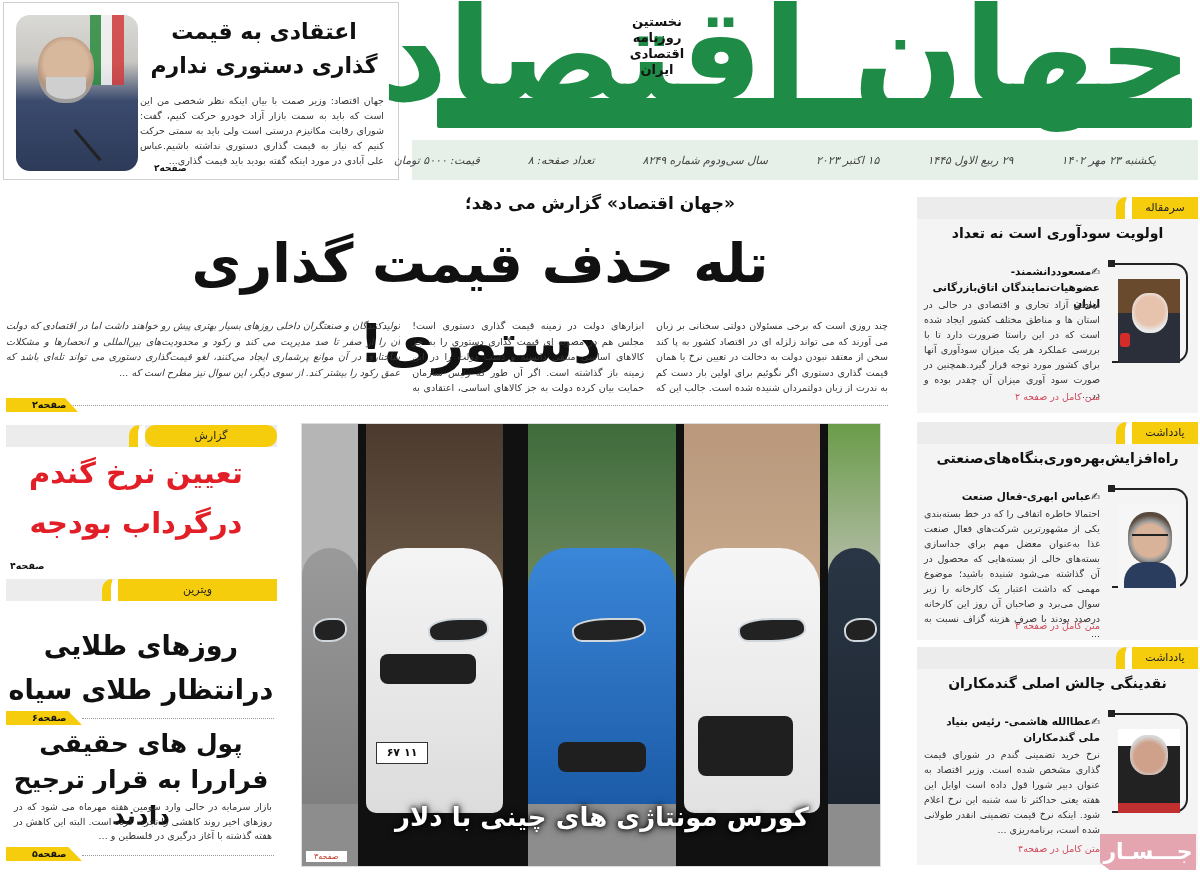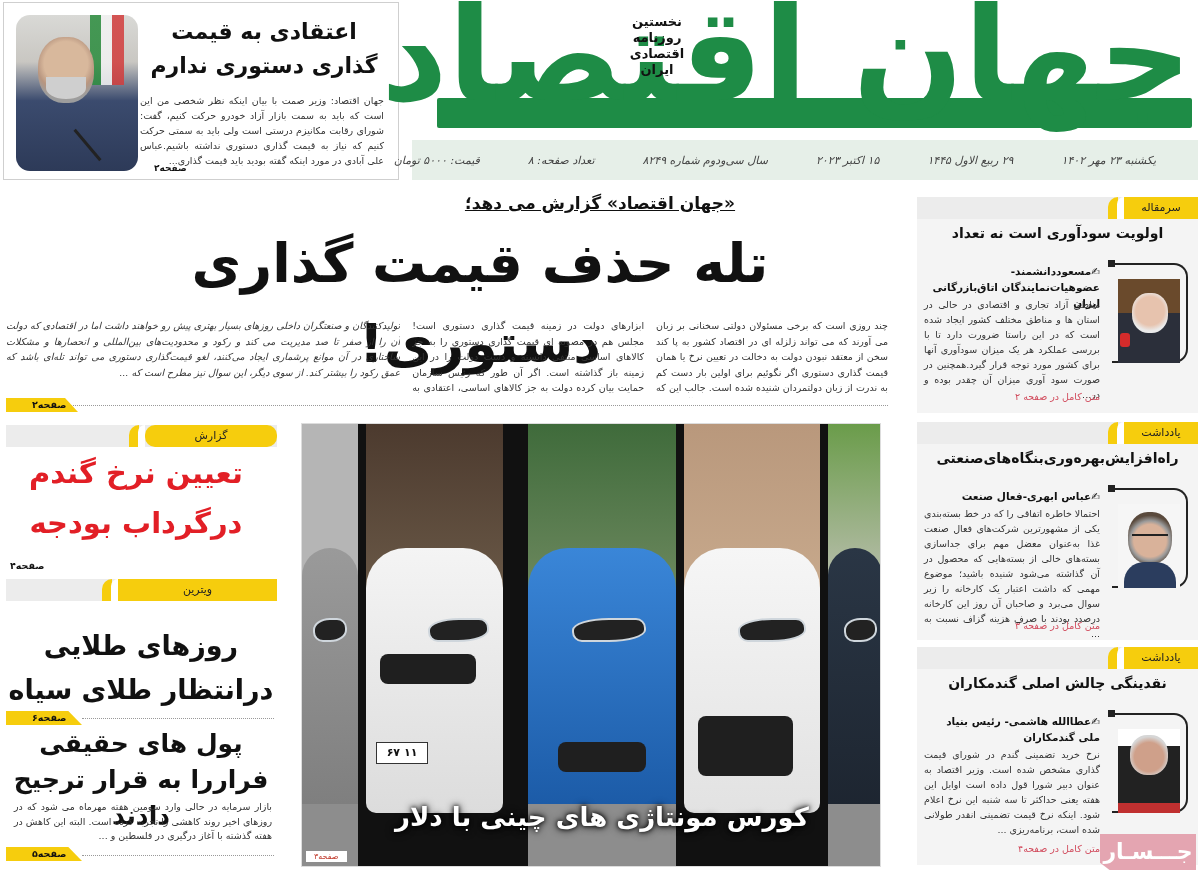--- a/index.html
+++ b/index.html
@@ -27,21 +27,21 @@
   .logo { right: 8px; top: 0; width: 780px; height: 135px; }
   .logo-text { position: absolute; right: 0; top: -30px; font-family: "DejaVu Sans", sans-serif; font-weight: 900;
     font-size: 130px; color: #1e8c46; letter-spacing: -6px; line-height: 170px; white-space: nowrap; }
   .logo-bar { position: absolute; left: 25px; right: 0; top: 98px; height: 30px; background: #1e8c46; border-radius: 2px; z-index: 0; }
   .logo-tag { position: absolute; left: 205px; top: 14px; width: 80px; text-align: center; font-weight: 900; font-size: 13px; line-height: 16px; color: #111; z-index: 2; }
   .infobar { left: 412px; top: 140px; width: 786px; height: 40px; background: #e6efe8; display: flex; align-items: center; padding: 0 18px 0 10px; gap: 0; }
   .info-item { font-size: 11px; color: #444; padding: 0 24px; white-space: nowrap; font-style: italic; }
   .info-sep { width: 3px; height: 16px; background: #555; }
 
   
-  .kicker { left: 300px; top: 193px; width: 600px; text-align: center; font-weight: 900; font-size: 17px; color: #111; text-decoration: underline; }
+  .kicker { left: 300px; top: 193px; width: 600px; text-align: center; font-weight: 900; font-size: 17px; color: #111; }
   .headline { left: 100px; top: 224px; width: 760px; text-align: center; font-weight: 900; font-size: 54px; line-height: 80px; color: #111; letter-spacing: -1px; }
   .lead-cols { left: 6px; top: 318px; width: 882px; height: 80px; display: flex; flex-direction: row; gap: 12px; }
   .lead-col { flex: 1; font-size: 9.5px; line-height: 15.5px; text-align: justify; color: #333; overflow: hidden; }
   .lead-col.wide { flex: 1.7; font-style: italic; }
   .lead-rule { left: 10px; top: 405px; width: 878px; border-top: 1px dotted #999; }
   .page-tab { font-size: 9.5px; font-weight: bold; color: #111; background: #f6cd0d; height: 14px; line-height: 14px; padding: 0 16px 0 20px; display: flex; align-items: center; gap: 6px;
     clip-path: polygon(0 0, 82% 0, 100% 100%, 0 100%); }
   .page-tab .dot { width: 9px; height: 9px; border-radius: 50%; background: #666; display:inline-block; }
   .lead-tab { left: 6px; top: 398px; width: 72px; direction: ltr; }
 
@@ -86,21 +86,21 @@
   .s5 { left: 526px; width: 54px; }
   .s5 .sky { background: linear-gradient(180deg,#6a9c4a,#c2c2b8); } .s5 .body { background: linear-gradient(180deg,#2a3645,#1d2530); }
   .plate { position: absolute; left: 10px; top: 72%; width: 52px; height: 22px; background: #fff; border: 1px solid #333; font-size: 11px; font-weight: bold; color: #111; text-align: center; line-height: 20px; direction: ltr; }
   .photo-caption { position: absolute; left: 80px; top: 378px; width: 440px; text-align: center; font-weight: 900; font-size: 26px; color: #fff;
     text-shadow: 0 0 4px #000, 0 0 8px #000; z-index: 5; }
   .photo-page { position: absolute; left: 4px; bottom: 4px; background: #fff; color: #c0392b; font-size: 8px; padding: 1px 8px; z-index: 5; }
 
   
   .op { position: absolute; left: 917px; width: 281px; background: #f4f4f4; }
   .op .sec-bar { left: 0; top: 0; width: 281px; }
-  .op .sec-tab { width: 74px; }
+  .op .sec-tab { width: 66px; }
   .op-title { position: absolute; right: 0; width: 281px; top: 28px; text-align: center; font-weight: 900; font-size: 14px; color: #111; }
   .op-frame { position: absolute; right: 10px; top: 66px; width: 76px; height: 100px; border: 2px solid #222; border-radius: 0 14px 14px 0; border-left: none; }
   .op-frame::before { content:""; position:absolute; left:-2px; top:-2px; width:26px; height:2px; background:#222; }
   .op-frame::after { content:""; position:absolute; left:-4px; top:-5px; width:7px; height:7px; background:#222; }
   .op-photo { position: absolute; right: 18px; top: 82px; width: 62px; height: 84px; overflow: hidden; }
   .op-author { position: absolute; right: 98px; top: 66px; width: 176px; font-weight: bold; font-size: 10.5px; line-height: 16px; color: #111; }
   .op-body { position: absolute; right: 98px; width: 176px; font-size: 9.5px; line-height: 15px; text-align: justify; color: #333; }
   .op-more { position: absolute; right: 98px; width: 176px; font-size: 9.5px; color: #d1495b; }
 
   .op1 { top: 197px; height: 216px; }

